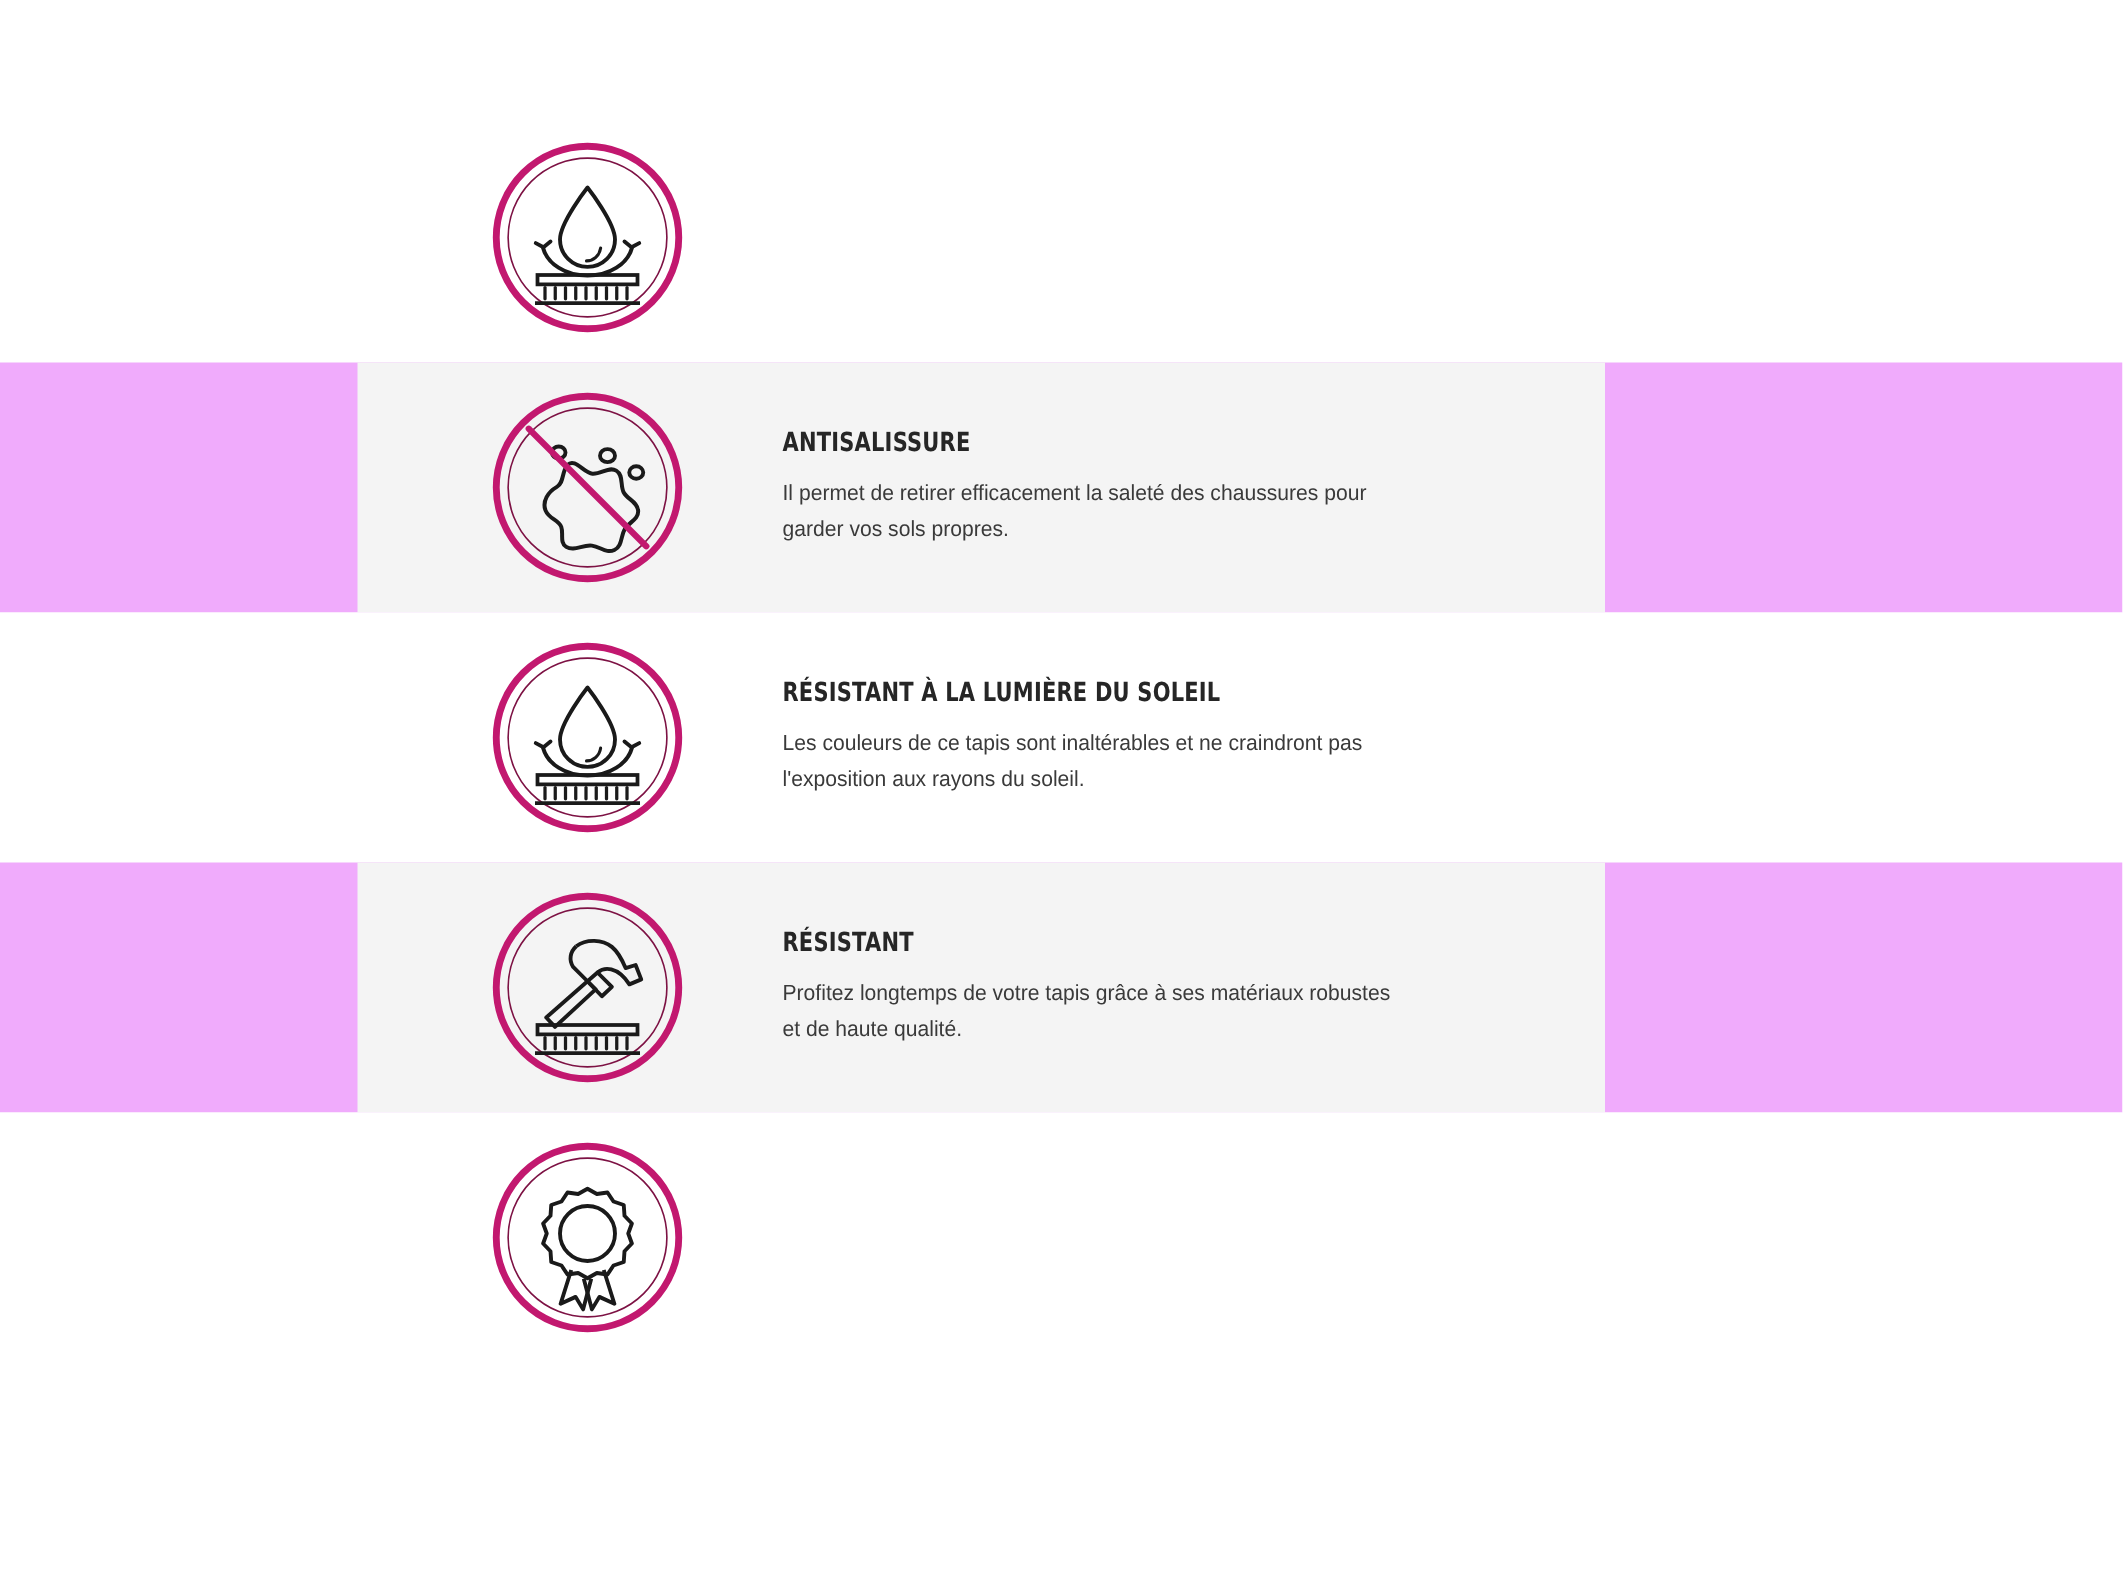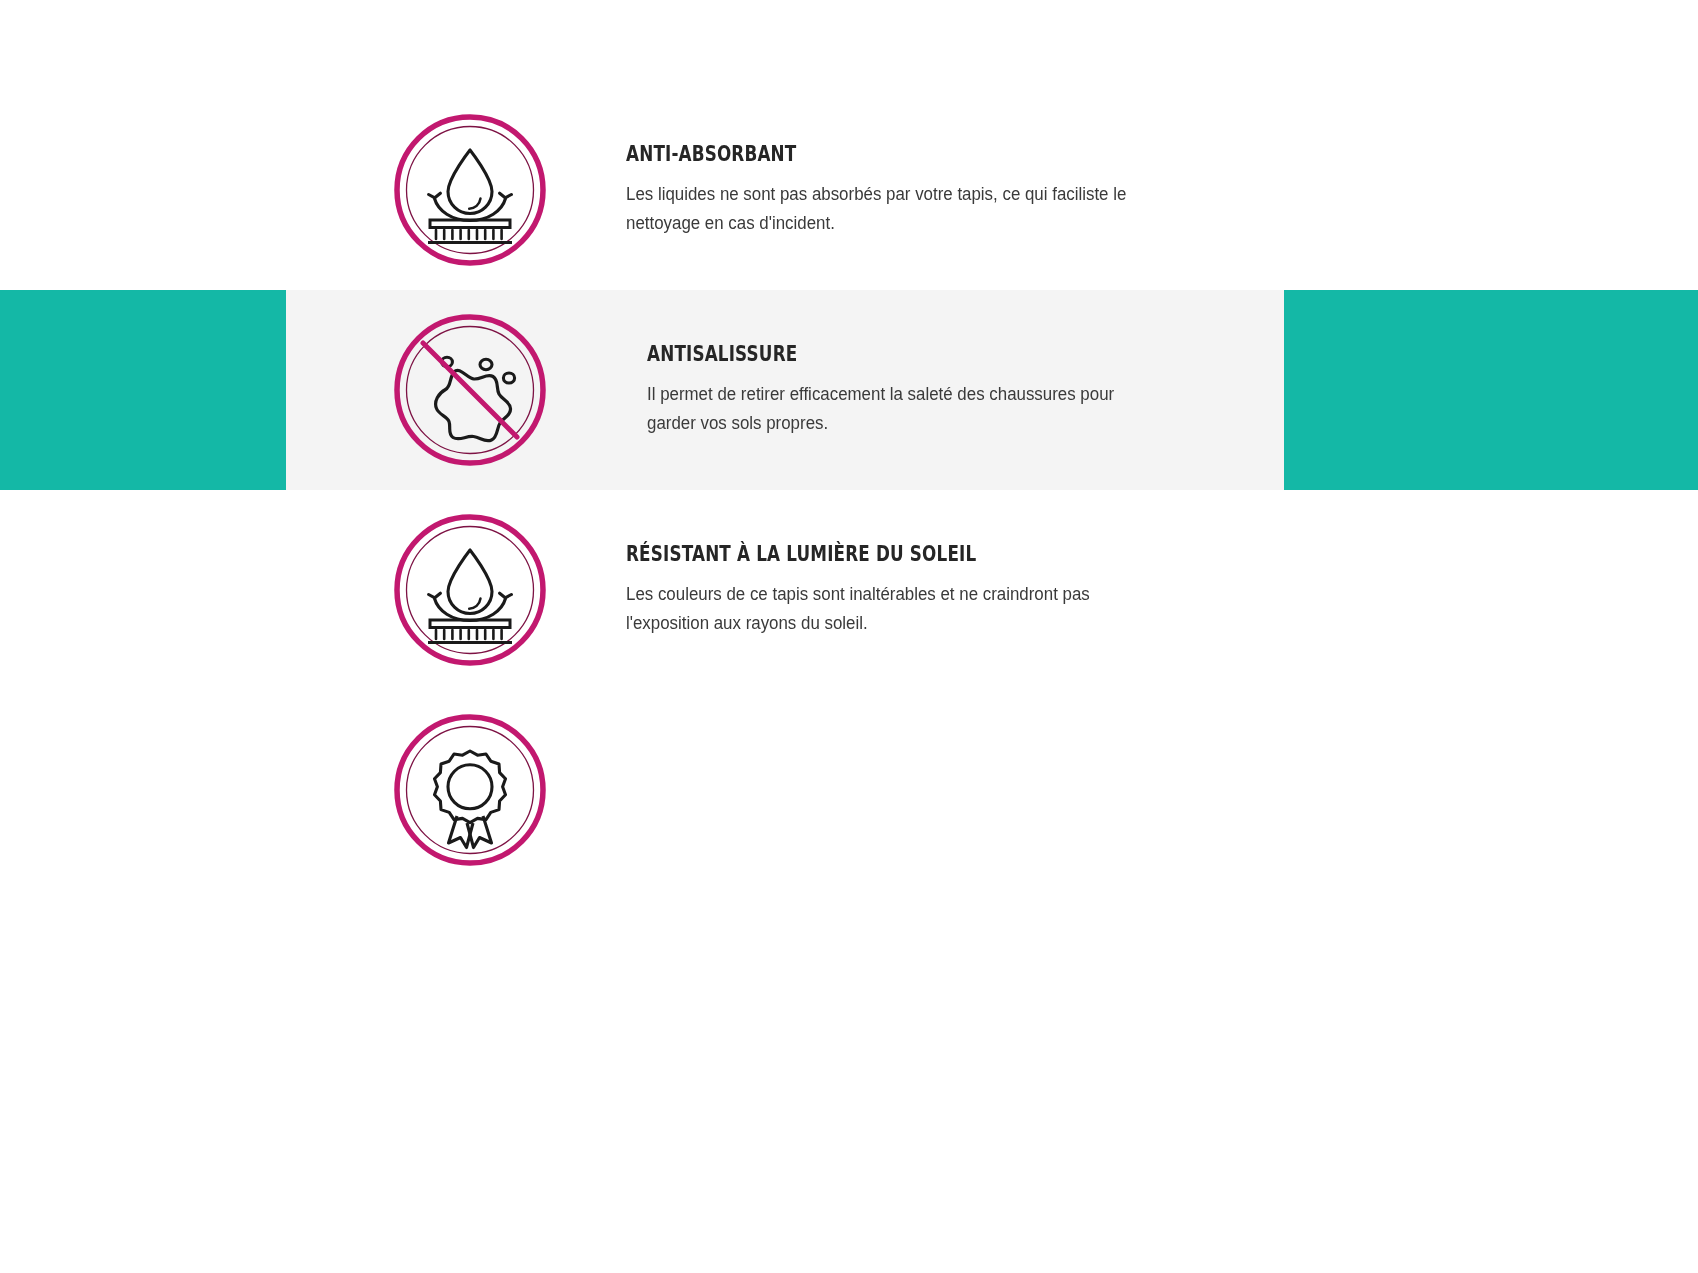--- a/index.html
+++ b/index.html
@@ -32,22 +32,21 @@
   .feature-row {
     position: relative;
     display: flex;
     align-items: center;
     height: 200px;
     width: 100%;
     padding-left: 286px;
     background: #ffffff;
   }
   .feature-row.shaded {
-    background: #14b8a6;
-    gap: 21px;
+    background: #f0abfc;
   }
   .feature-row.shaded .band {
     position: absolute;
     left: 286px;
     right: 414px;
     top: 0;
     bottom: 0;
     background: #f4f4f4;
     z-index: 0;
   }
@@ -102,27 +101,20 @@
 
 <div class="feature-list">
 
 <div class="feature-row">
       <div class="icon-wrap">
         <svg viewBox="0 0 160 160" width="160" height="160">
           <use href="#sym-rings"></use>
           <use href="#sym-water-drop-repellent-icon"></use>
         </svg>
       </div>
-      <div class="feature-text">
-        <h3 class="feature-title">ANTI-ABSORBANT</h3>
-        <p class="feature-desc">
-          <span class="line">Les liquides ne sont pas absorbés par votre tapis, ce qui faciliste le</span>
-          <span class="line">nettoyage en cas d'incident.</span>
-        </p>
-      </div>
     </div>
     <div class="feature-row shaded">
       <div class="band"></div>
       <div class="icon-wrap">
         <svg viewBox="0 0 160 160" width="160" height="160">
           <use href="#sym-rings"></use>
           <use href="#sym-stain-prohibited-icon"></use>
         </svg>
       </div>
       <div class="feature-text">
@@ -138,20 +130,36 @@
         <svg viewBox="0 0 160 160" width="160" height="160">
           <use href="#sym-rings"></use>
           <use href="#sym-water-drop-repellent-icon"></use>
         </svg>
       </div>
       <div class="feature-text">
         <h3 class="feature-title">RÉSISTANT À LA LUMIÈRE DU SOLEIL</h3>
         <p class="feature-desc">
           <span class="line">Les couleurs de ce tapis sont inaltérables et ne craindront pas</span>
           <span class="line">l'exposition aux rayons du soleil.</span>
+        </p>
+      </div>
+    </div>
+    <div class="feature-row shaded">
+      <div class="band"></div>
+      <div class="icon-wrap">
+        <svg viewBox="0 0 160 160" width="160" height="160">
+          <use href="#sym-rings"></use>
+          <use href="#sym-hammer-icon"></use>
+        </svg>
+      </div>
+      <div class="feature-text">
+        <h3 class="feature-title">RÉSISTANT</h3>
+        <p class="feature-desc">
+          <span class="line">Profitez longtemps de votre tapis grâce à ses matériaux robustes</span>
+          <span class="line">et de haute qualité.</span>
         </p>
       </div>
     </div>
     <div class="feature-row">
       <div class="icon-wrap">
         <svg viewBox="0 0 160 160" width="160" height="160">
           <use href="#sym-rings"></use>
           <use href="#sym-award-rosette-icon"></use>
         </svg>
       </div>

